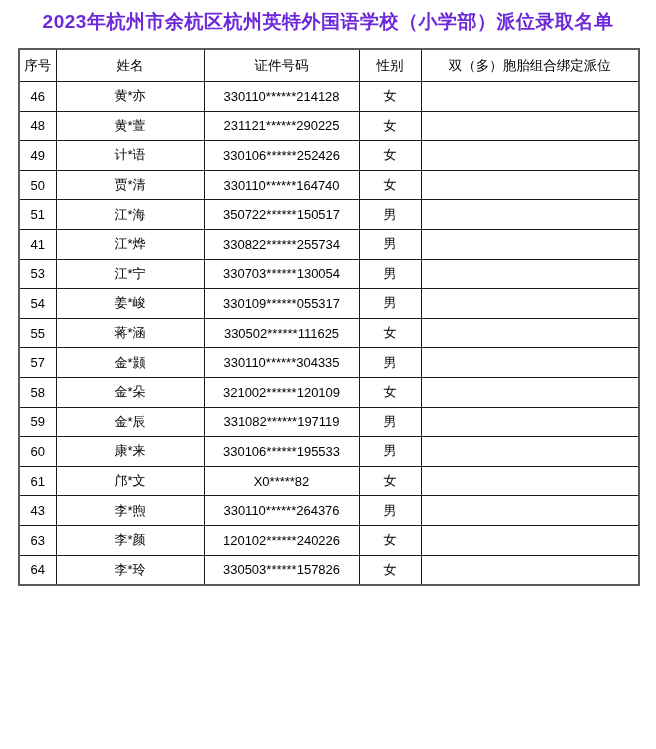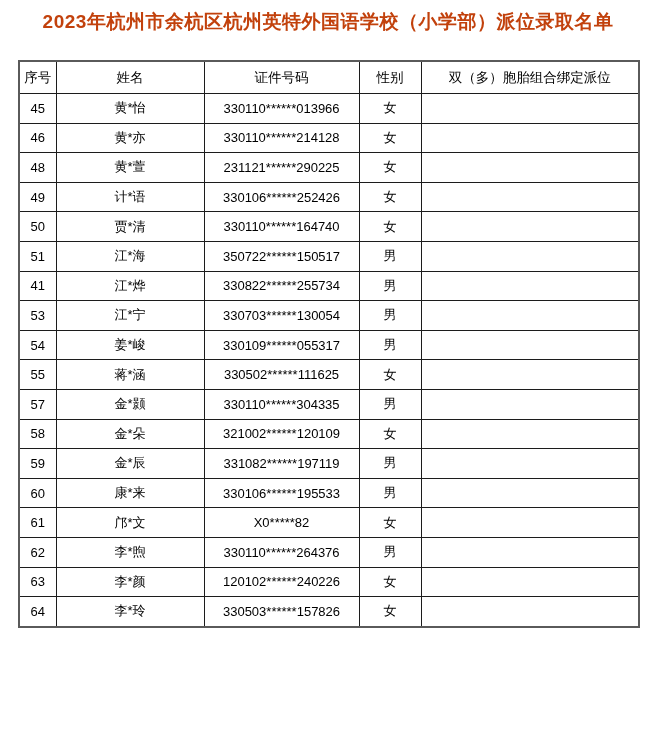--- a/index.html
+++ b/index.html
@@ -16,26 +16,26 @@
     background: #ffffff;
     overflow: hidden;
   }
   .title {
     margin: 0;
     padding-top: 9px;
     text-align: center;
     font-size: 19px;
     font-weight: bold;
     letter-spacing: 0.5px;
-    color: #c2410c;
+    color: #6d28d9;
   }
   table.roster {
     position: absolute;
     left: 18px;
-    top: 60px;
+    top: 48px;
     width: 620px;
     border-collapse: collapse;
     table-layout: fixed;
     border: 2px solid #5a5a5a;
   }
   table.roster th, table.roster td {
     border: 1px solid #1c1c1c;
     text-align: center;
     vertical-align: middle;
     padding: 0;
@@ -87,27 +87,20 @@
       <tr>
         <th>序号</th>
         <th>姓名</th>
         <th>证件号码</th>
         <th>性别</th>
         <th>双（多）胞胎组合绑定派位</th>
       </tr>
     </thead>
     <tbody id="table-body">
         <tr>
-          <td>45</td>
-          <td>黄*怡</td>
-          <td>330110******013966</td>
-          <td>女</td>
-          <td></td>
-        </tr>
-        <tr>
           <td>46</td>
           <td>黄*亦</td>
           <td>330110******214128</td>
           <td>女</td>
           <td></td>
         </tr>
         <tr>
           <td>48</td>
           <td>黄*萱</td>
           <td>231121******290225</td>
@@ -192,21 +185,21 @@
           <td></td>
         </tr>
         <tr>
           <td>61</td>
           <td>邝*文</td>
           <td>X0*****82</td>
           <td>女</td>
           <td></td>
         </tr>
         <tr>
-          <td>62</td>
+          <td>43</td>
           <td>李*煦</td>
           <td>330110******264376</td>
           <td>男</td>
           <td></td>
         </tr>
         <tr>
           <td>63</td>
           <td>李*颜</td>
           <td>120102******240226</td>
           <td>女</td>

